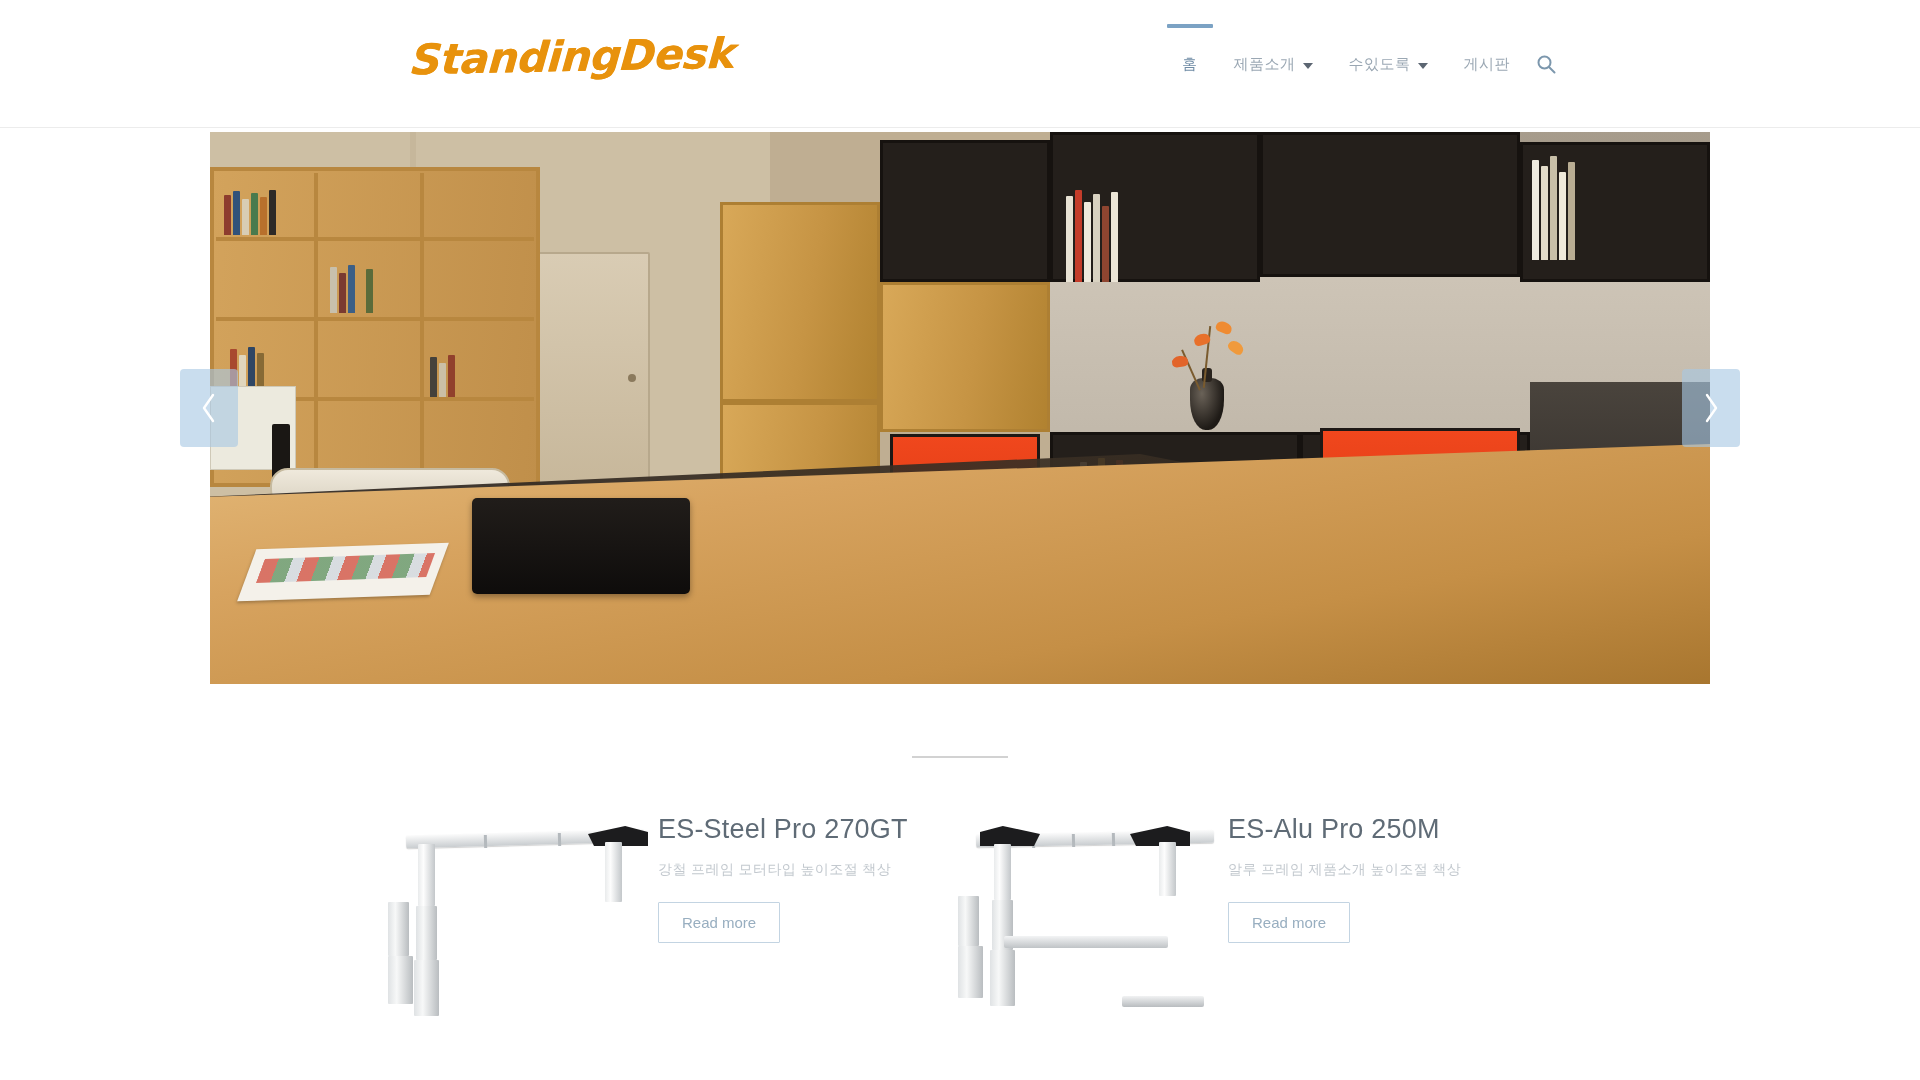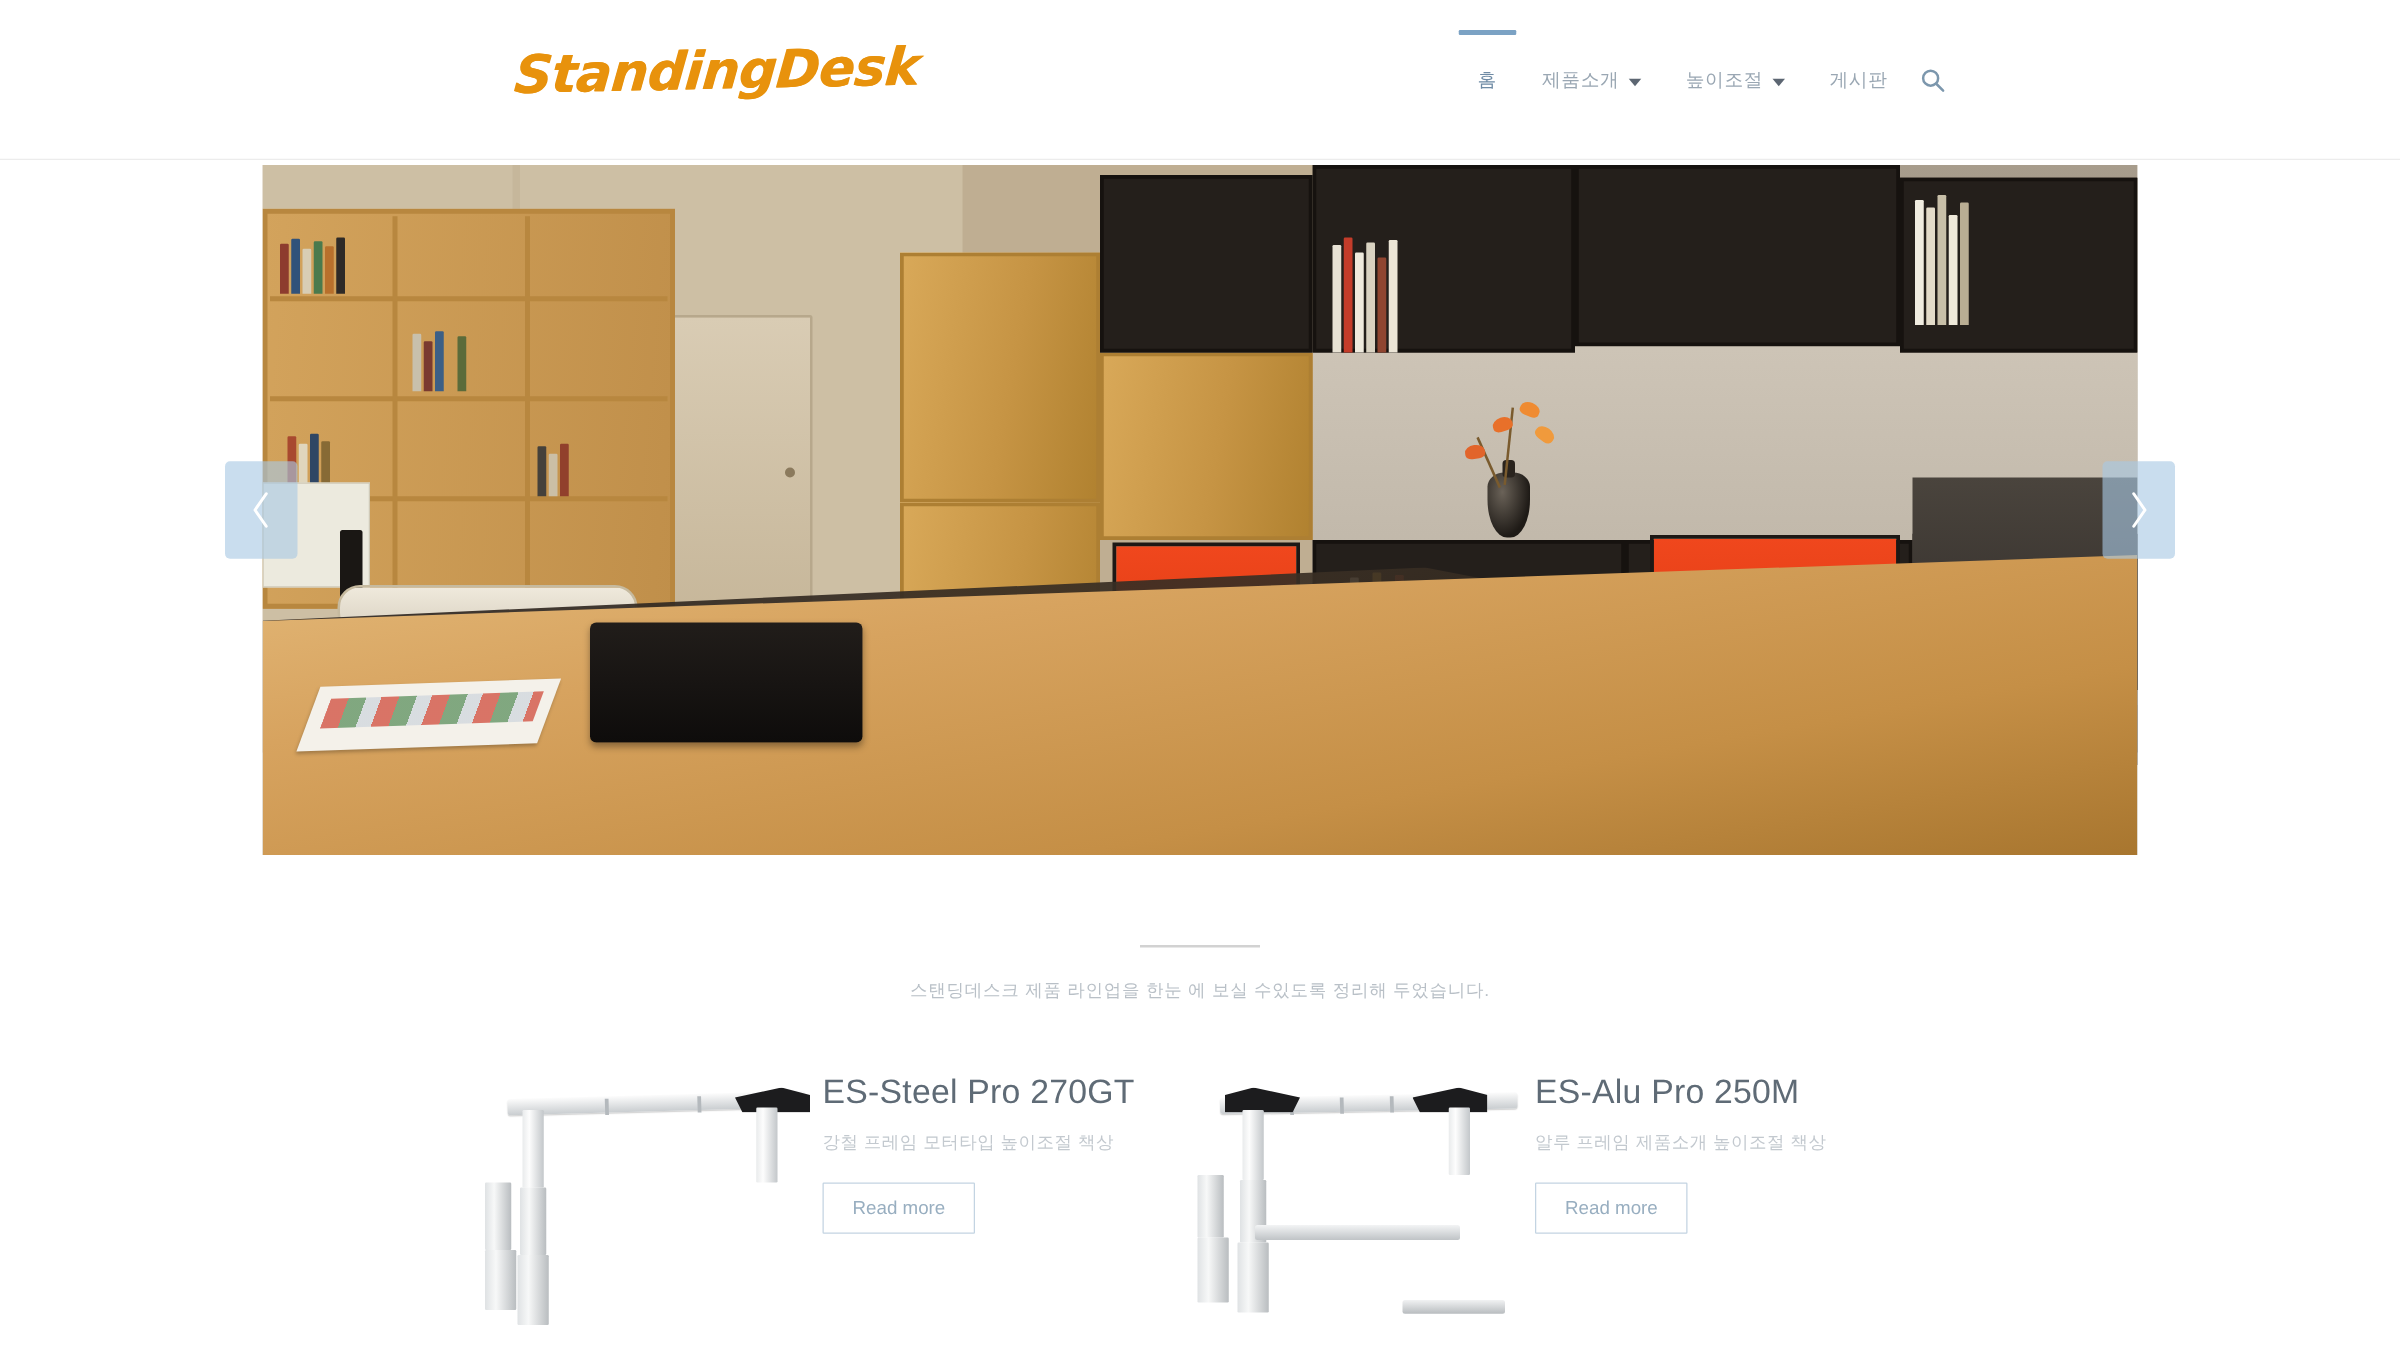--- a/index.html
+++ b/index.html
@@ -368,21 +368,21 @@
       <span class="nav-label">홈</span>
     </div>
 
 
     <div class="nav-item">
       <span class="nav-label">제품소개</span>
       <span class="caret"></span>
     </div>
 
     <div class="nav-item">
-      <span class="nav-label">높이조절</span>
+      <span class="nav-label">수있도록</span>
       <span class="caret"></span>
     </div>
 
 
     <div class="nav-item">
       <span class="nav-label">게시판</span>
     </div>
 
     <div class="search-btn">
       <svg width="20" height="20" viewBox="0 0 20 20" fill="none">
@@ -512,21 +512,20 @@
   <div class="hero-arrow next">
     <svg width="20" height="34" viewBox="0 0 20 34" fill="none">
       <polyline points="6,4 15,17 6,30" stroke="#ffffff" stroke-width="2.4" fill="none" stroke-linecap="round" stroke-linejoin="round"></polyline>
     </svg>
   </div>
 </section>
 
 <section class="products-section">
 
   <div class="section-divider"></div>
-  <p class="section-subtitle">스탠딩데스크 제품 라인업을 한눈 에 보실 수있도록 정리해 두었습니다.</p>
 
   <div class="product-grid">
 
     <div class="product-card">
       <div class="product-figure">
         <div class="frame">
           <div class="top-rail"></div>
           <div class="rail-seg" style="left:94px; top:29px;"></div>
           <div class="rail-seg" style="left:168px; top:27px;"></div>
           <div class="motor" style="right:10px;"></div>

